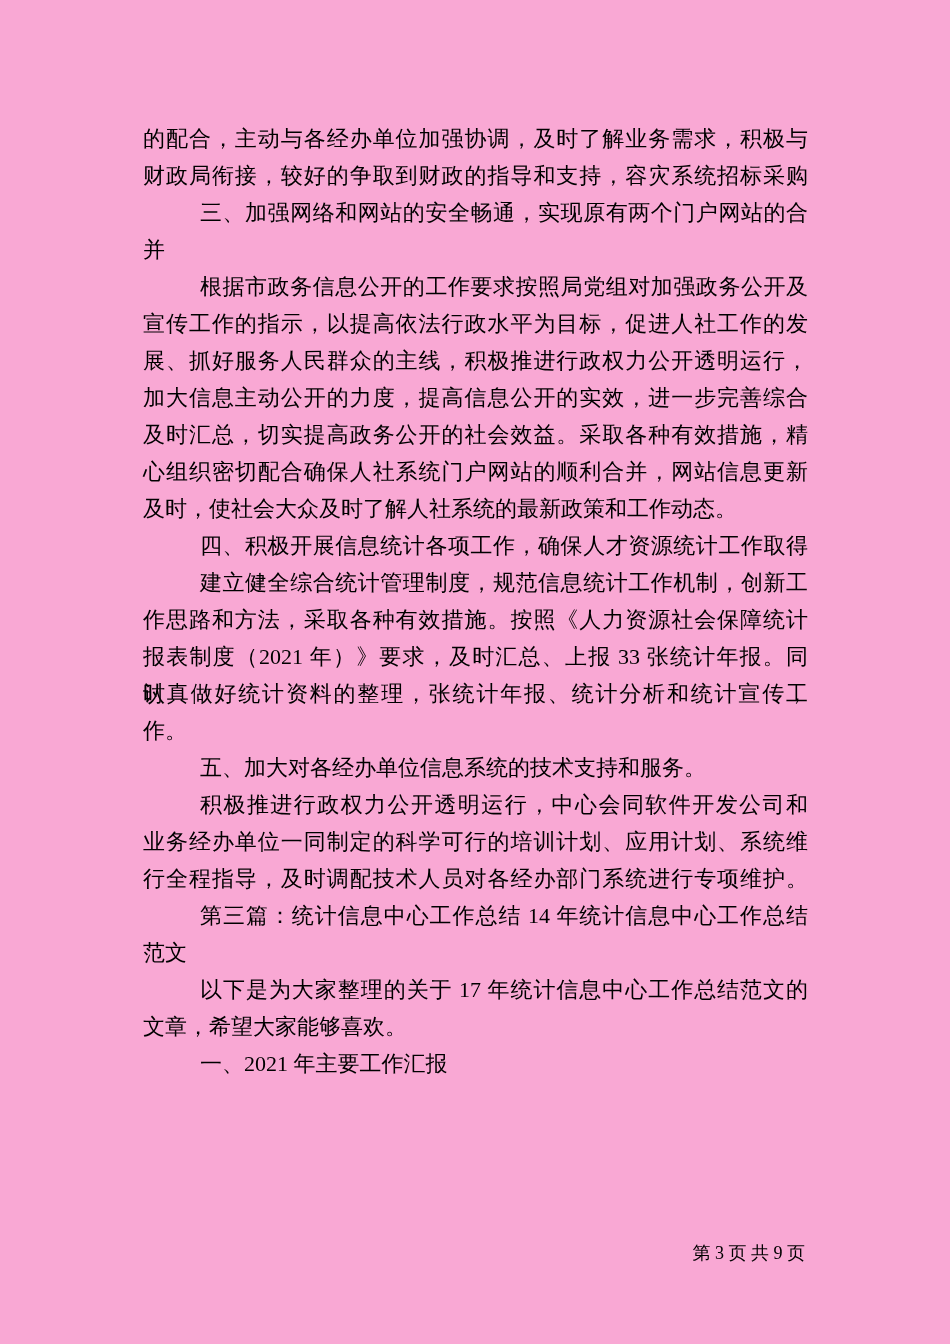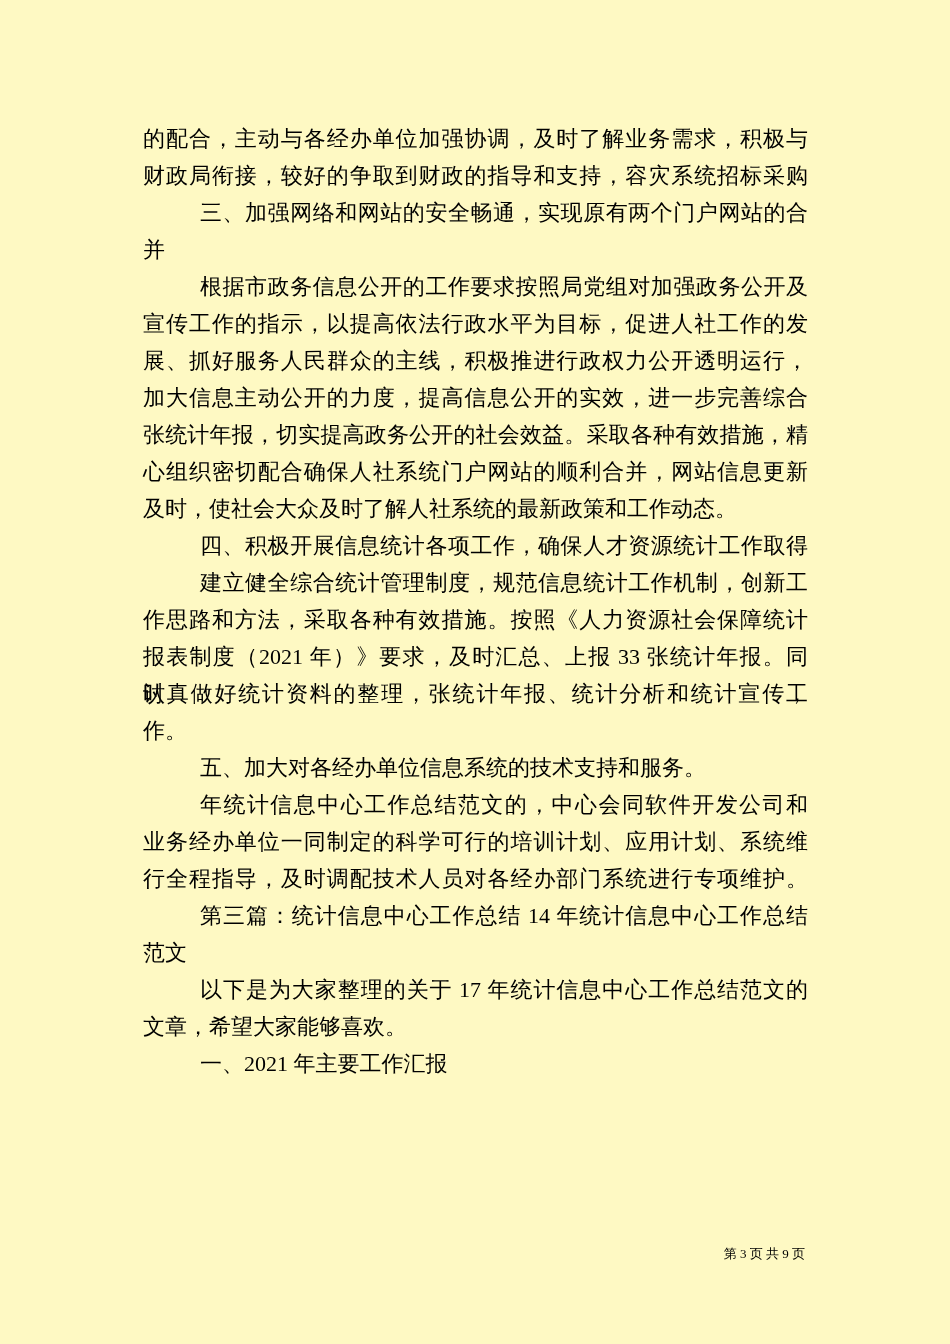--- a/index.html
+++ b/index.html
@@ -36,50 +36,50 @@
   .line.fill {
     white-space: normal;
     text-align: justify;
     text-align-last: justify;
     text-justify: inter-character;
   }
   .page-footer {
     position: absolute;
     top: 1245px;
     right: 145px;
-    font-size: 13px;
+    font-size: 18px;
     line-height: 17px;
     color: #000000;
     text-align: right;
   }
 </style>
 </head>
 <body>
 
-<div class="page" style="background: #fef9c3; color: rgb(0, 0, 0);">
+<div class="page" style="background: #f9a8d4; color: rgb(0, 0, 0);">
   <div class="doc-body">
       <div class="line fill">的配合，主动与各经办单位加强协调，及时了解业务需求，积极与</div>
       <div class="line fill">财政局衔接，较好的争取到财政的指导和支持，容灾系统招标采购</div>
       <div class="line indent fill">三、加强网络和网站的安全畅通，实现原有两个门户网站的合</div>
       <div class="line">并</div>
       <div class="line indent fill">根据市政务信息公开的工作要求按照局党组对加强政务公开及</div>
       <div class="line fill">宣传工作的指示，以提高依法行政水平为目标，促进人社工作的发</div>
       <div class="line fill">展、抓好服务人民群众的主线，积极推进行政权力公开透明运行，</div>
       <div class="line fill">加大信息主动公开的力度，提高信息公开的实效，进一步完善综合</div>
-      <div class="line fill">张统计年报，切实提高政务公开的社会效益。采取各种有效措施，精</div>
+      <div class="line fill">及时汇总，切实提高政务公开的社会效益。采取各种有效措施，精</div>
       <div class="line fill">心组织密切配合确保人社系统门户网站的顺利合并，网站信息更新</div>
       <div class="line">及时，使社会大众及时了解人社系统的最新政策和工作动态。</div>
       <div class="line indent fill">四、积极开展信息统计各项工作，确保人才资源统计工作取得</div>
       <div class="line indent fill">建立健全综合统计管理制度，规范信息统计工作机制，创新工</div>
       <div class="line fill">作思路和方法，采取各种有效措施。按照《人力资源社会保障统计</div>
       <div class="line fill">报表制度（2021 年）》要求，及时汇总、上报 33 张统计年报。同时，</div>
       <div class="line fill">认真做好统计资料的整理，张统计年报、统计分析和统计宣传工</div>
       <div class="line">作。</div>
       <div class="line indent">五、加大对各经办单位信息系统的技术支持和服务。</div>
-      <div class="line indent fill">年统计信息中心工作总结范文的，中心会同软件开发公司和</div>
+      <div class="line indent fill">积极推进行政权力公开透明运行，中心会同软件开发公司和</div>
       <div class="line fill">业务经办单位一同制定的科学可行的培训计划、应用计划、系统维</div>
       <div class="line fill">行全程指导，及时调配技术人员对各经办部门系统进行专项维护。</div>
       <div class="line indent fill">第三篇：统计信息中心工作总结 14 年统计信息中心工作总结</div>
       <div class="line">范文</div>
       <div class="line indent fill">以下是为大家整理的关于 17 年统计信息中心工作总结范文的</div>
       <div class="line">文章，希望大家能够喜欢。</div>
       <div class="line indent">一、2021 年主要工作汇报</div>
     </div>
   <div class="page-footer">
     <span>第 3 页 共 9 页</span>

